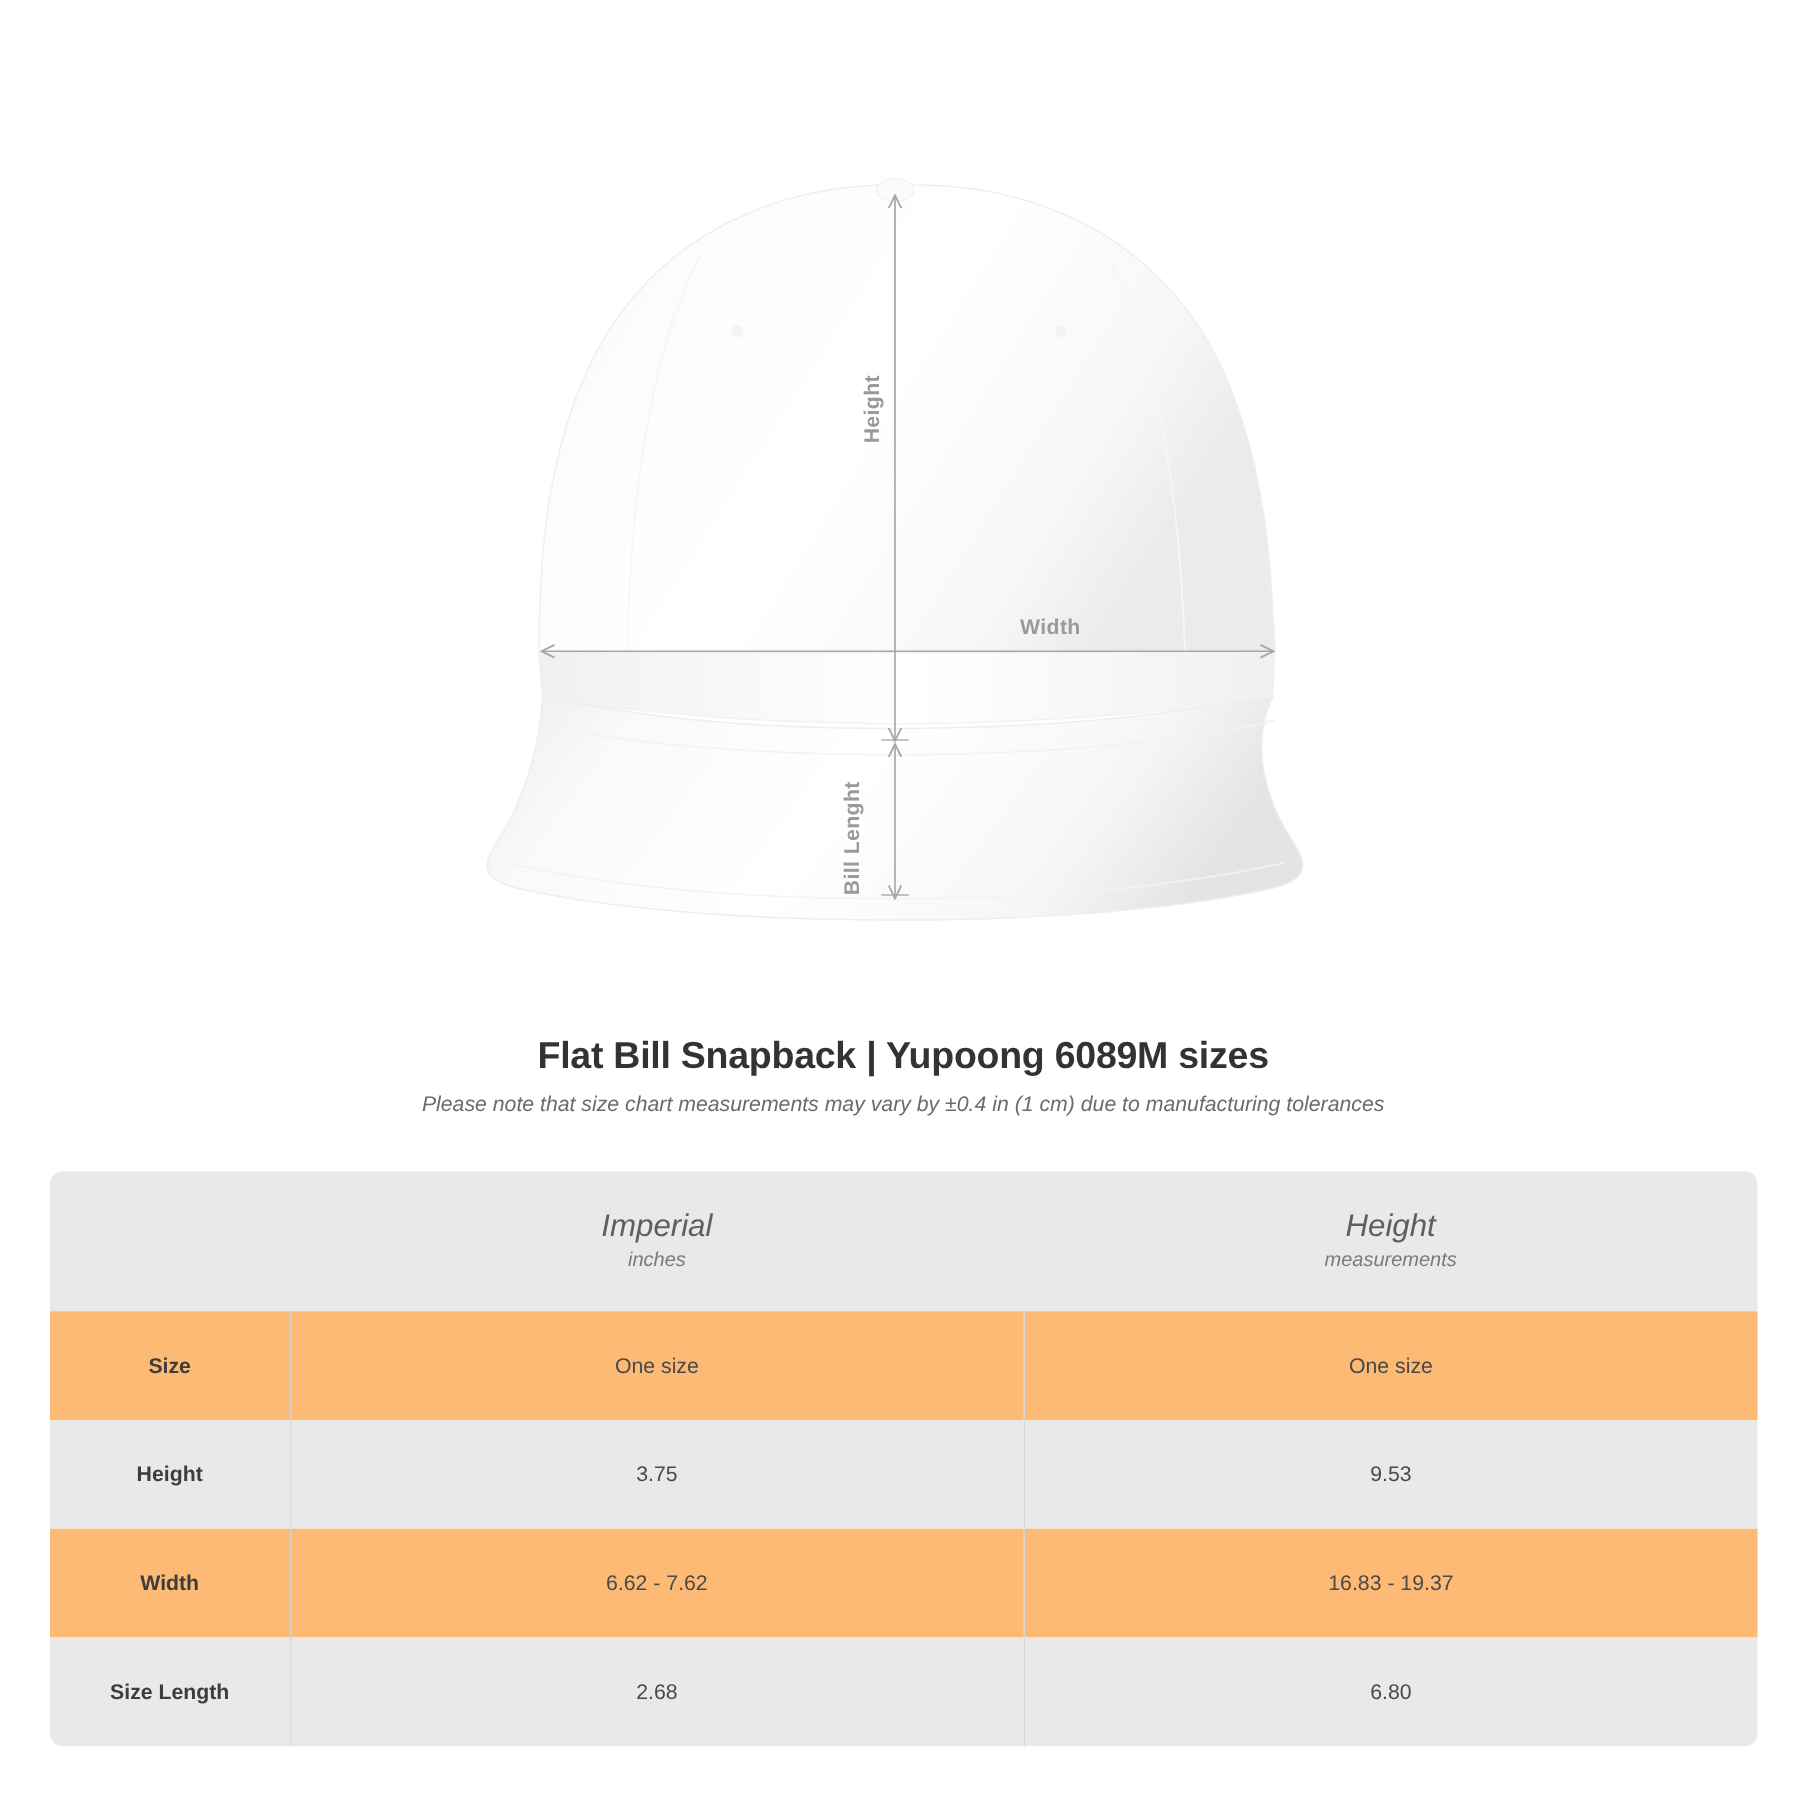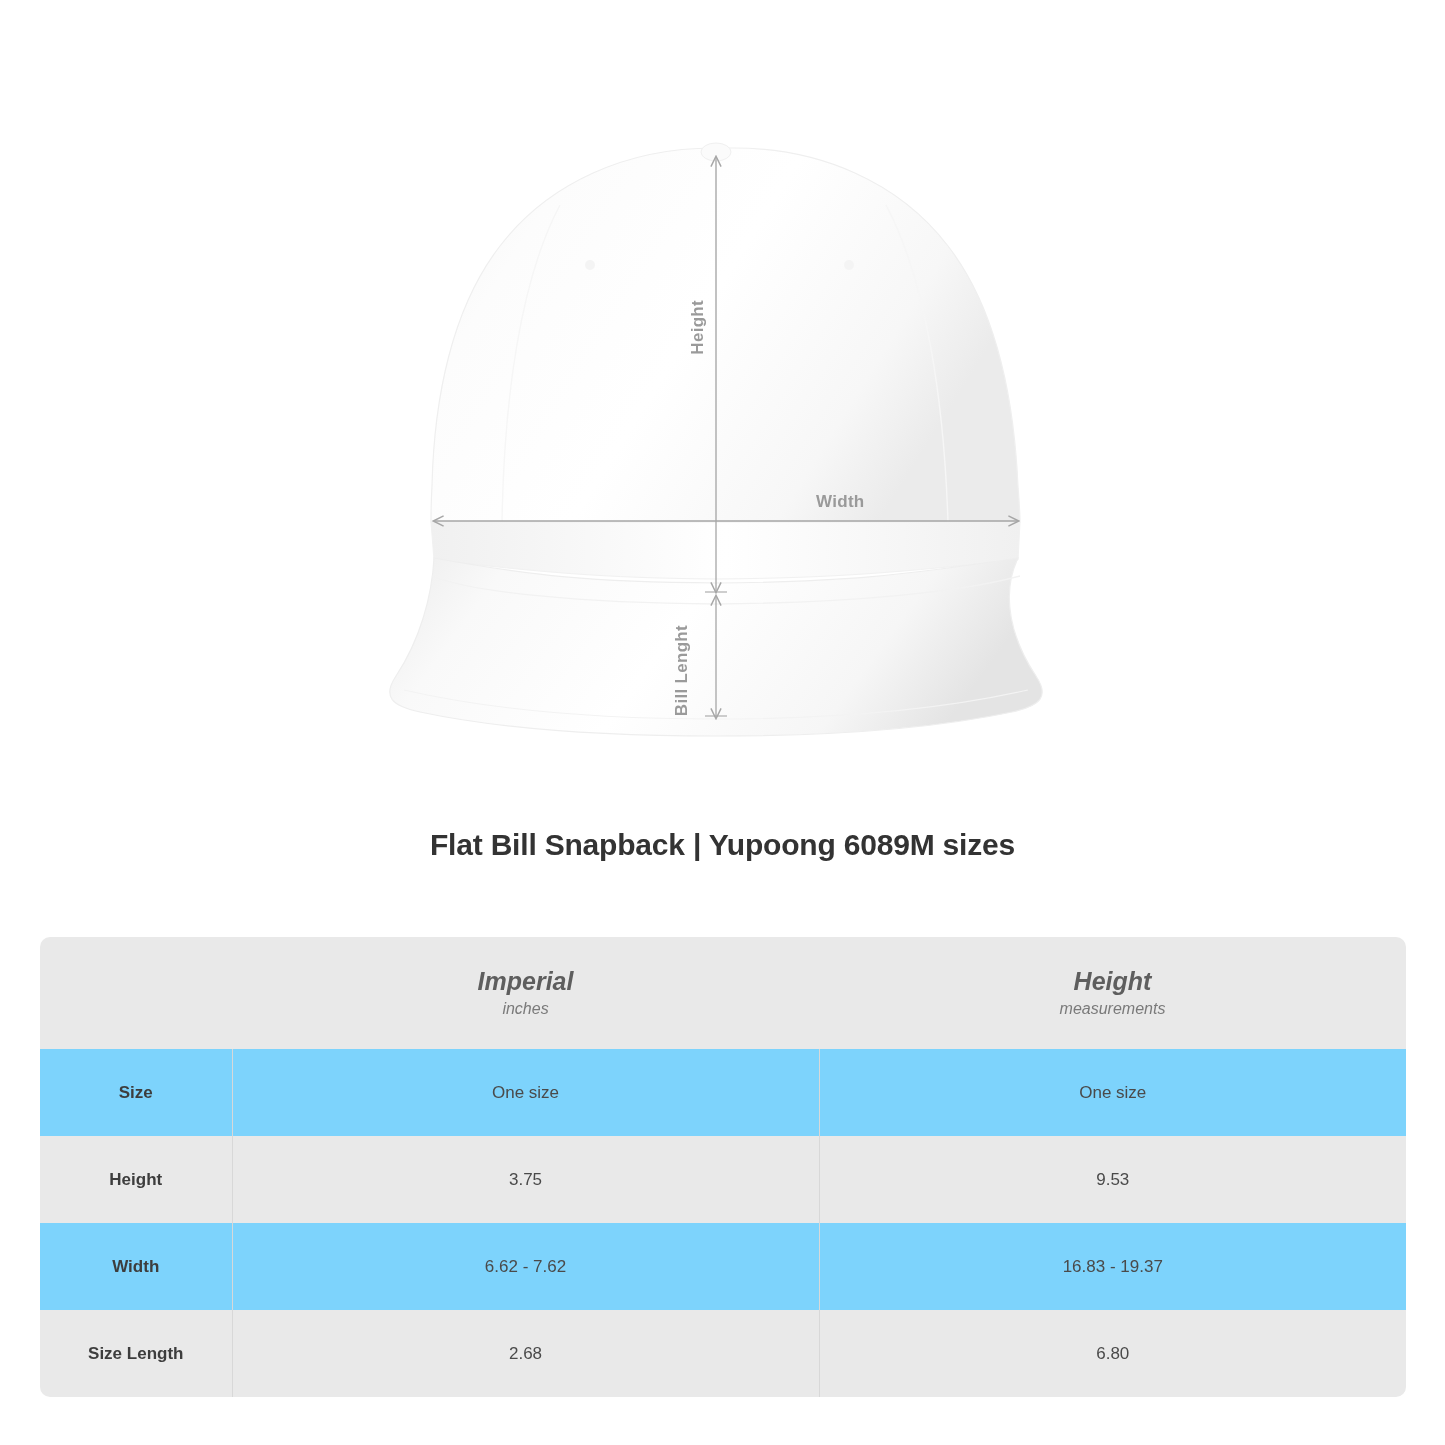--- a/index.html
+++ b/index.html
@@ -79,21 +79,21 @@
     border-bottom-left-radius: 0;
   }
   .head-row td.last {
     border-top-right-radius: 10px;
   }
   .head-row td.corner {
     border-top-left-radius: 10px;
   }
   .unit-name {
     font-size: 25px;
-    font-weight: bold;
+    font-weight: normal;
     font-style: italic;
     color: #5e5e5e;
     line-height: 1.1;
   }
   .unit-sub {
     font-size: 16px;
     font-style: italic;
     color: #7a7a7a;
     margin-top: 5px;
   }
@@ -103,21 +103,21 @@
     text-align: center;
     vertical-align: middle;
     font-size: 17px;
     color: #4a4a4a;
   }
   .data-row td.label {
     font-weight: bold;
     color: #3d3d3d;
     font-size: 17px;
   }
-  .row-white td { background: #7dd3fc; }
+  .row-white td { background: #fdba74; }
   .row-grey td { background: #e9e9e9; }
 
   .vline {
     border-left: 1px solid #d8d8d8;
   }
 
   .size-table .row-grey td:first-child { }
   .size-table tr:last-child td:first-child { border-bottom-left-radius: 10px; }
   .size-table tr:last-child td:last-child { border-bottom-right-radius: 10px; }
 
@@ -236,20 +236,21 @@
       </g>
     </svg>
 
     <div class="dim-label dim-height">Height</div>
     <div class="dim-label dim-width">Width</div>
     <div class="dim-label dim-bill"><span>Bill</span> <span>Lenght</span></div>
   </div>
 
   <div class="title-block">
     <h1 class="chart-title">Flat Bill Snapback | Yupoong 6089M sizes</h1>
+    <div class="chart-note">Please note that size chart measurements may vary by ±0.4 in (1 cm) due to manufacturing tolerances</div>
   </div>
 
   <table class="size-table">
     <tbody>
       <tr class="head-row">
         <td class="corner"></td>
         <td>
           <div class="unit-name">Imperial</div>
           <div class="unit-sub">inches</div>
         </td>

